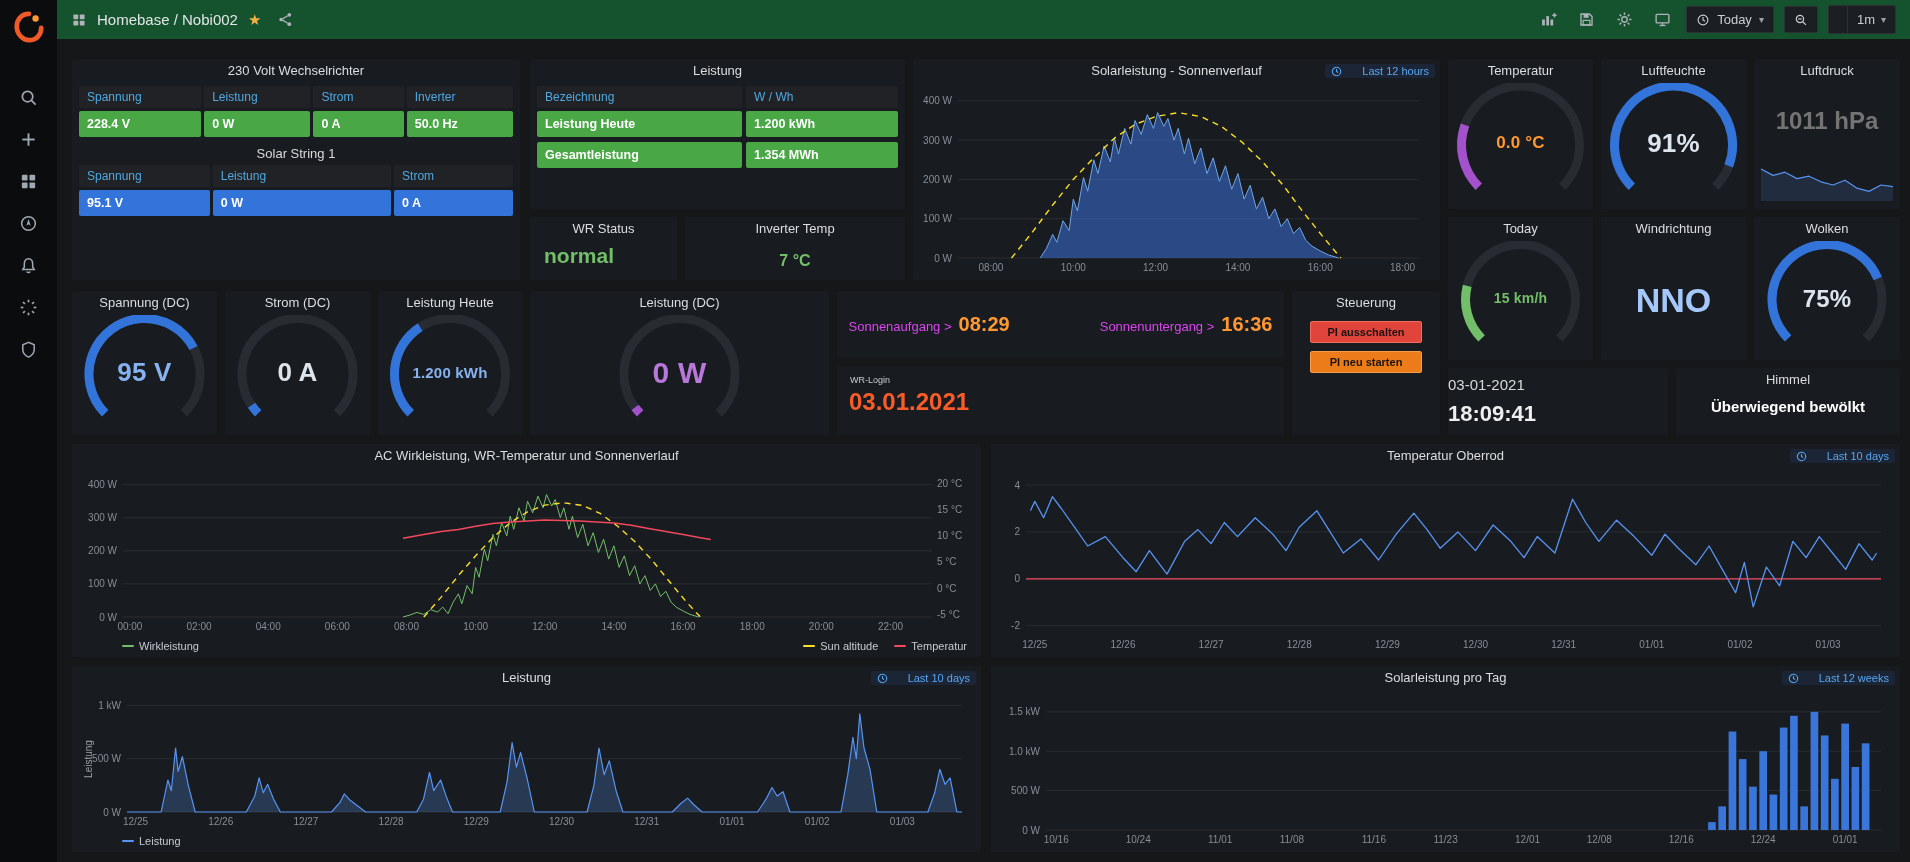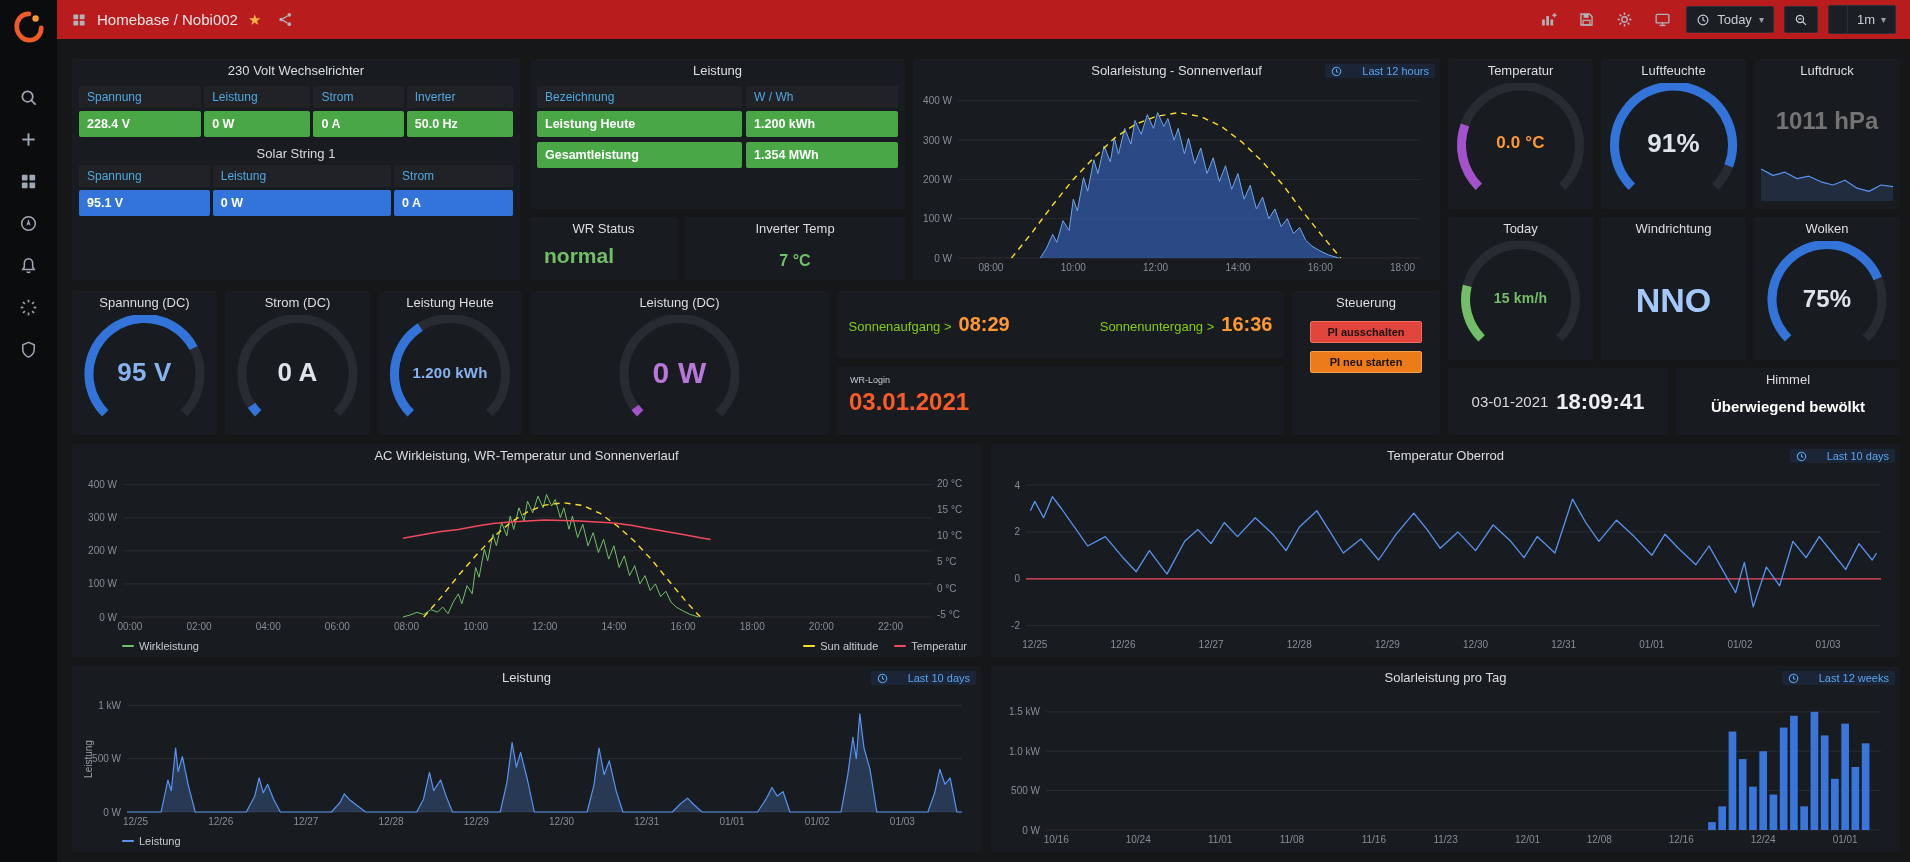--- a/index.html
+++ b/index.html
@@ -8,21 +8,21 @@
   .app{position:relative;width:1910px;height:862px}
 
   
   .sidebar{position:absolute;left:0;top:0;width:57px;height:862px;background:#0b0c0e;
     display:flex;flex-direction:column;align-items:center;padding-top:8px;z-index:9}
   .logo{width:38px;height:38px;display:flex;align-items:center;justify-content:center;margin-bottom:30px;cursor:pointer}
   .side-icon{width:42px;height:42px;display:flex;align-items:center;justify-content:center;color:#9fa7b3;cursor:pointer;border-radius:3px}
   .side-icon svg{width:19px;height:19px}
 
   
-  .topbar{position:absolute;left:57px;top:0;width:1853px;height:39px;background:#b91c1c;
+  .topbar{position:absolute;left:57px;top:0;width:1853px;height:39px;background:#14532d;
     display:flex;align-items:center;justify-content:space-between;padding:0 14px}
   .tb-left,.tb-right{display:flex;align-items:center;gap:10px}
   .crumb-icon{color:#b0b4ba;display:flex}
   .crumb-icon svg{width:16px;height:16px}
   .breadcrumb{font-size:15px;font-weight:500;color:#e3e5e8;cursor:pointer}
   .star{color:#f5b044;font-size:15px;cursor:pointer;line-height:1}
   .icon-btn{color:#aeb4bb;display:flex;align-items:center;justify-content:center;
     width:28px;height:26px;cursor:pointer;border-radius:2px}
   .icon-btn svg{width:17px;height:17px}
   .tb-btn{height:27px;display:flex;align-items:center;gap:7px;padding:0 9px;
@@ -87,30 +87,30 @@
     align-items:center;justify-content:center;font-weight:700}
   .dir{font-size:34px;color:#a5c8fb}
   .pressure{bottom:50px;font-size:24px;color:#737373}
   .spark{position:absolute;left:5px;right:5px;bottom:6px;height:44px}
   .status-left{position:absolute;left:14px;top:27px;font-size:21px;font-weight:700;color:#73bf69}
   .temp-val{font-size:16px;color:#73bf69}
 
   
   .sun-row{position:absolute;inset:0;display:flex;align-items:center;justify-content:center;gap:90px}
   .sun-group{display:flex;align-items:baseline;gap:7px}
-  .sun-label{font-size:13px;color:#84cc16}
+  .sun-label{font-size:13px;color:#d946ef}
   .sun-time{font-size:20px;font-weight:700;color:#ff9830}
   .login-label{position:absolute;left:13px;top:9px;font-size:9px;color:#c7cbd1}
   .login-value{position:absolute;left:12px;top:22px;font-size:24px;font-weight:700;color:#fa5c28}
   .btn{display:block;width:112px;height:22px;margin:0 auto 8px;border:none;border-radius:2px;
     font-size:11px;font-weight:600;color:#191313;cursor:pointer;font-family:inherit}
   .btn-red{background:#e0443a;border:1px solid #f26d60}
   .btn-orange{background:#ec7b19;border:1px solid #f59e4e}
   .btn-wrap{margin-top:6px}
-  .clock-col{position:absolute;inset:0;display:flex;flex-direction:row;align-items:center;justify-content:center;gap:8px}
+  .clock-col{position:absolute;inset:0;display:flex;flex-direction:column;align-items:flex-start;justify-content:center;gap:8px}
   .clock-date{font-size:15px;color:#d8d9da}
   .clock-time{font-size:22px;font-weight:700;color:#eceef0}
   .himmel-value{position:absolute;left:0;right:0;top:30px;text-align:center;
     font-size:15px;font-weight:700;color:#ffffff}
 
   
   .chart-body{position:absolute;left:3px;right:5px;top:26px;bottom:4px;cursor:crosshair}
   .with-legend{bottom:22px}
   svg text.tick{fill:#898d94;font-size:10px;font-family:"Liberation Sans",sans-serif}
   .legend-row{position:absolute;left:50px;right:14px;bottom:3px;height:16px;display:flex;

